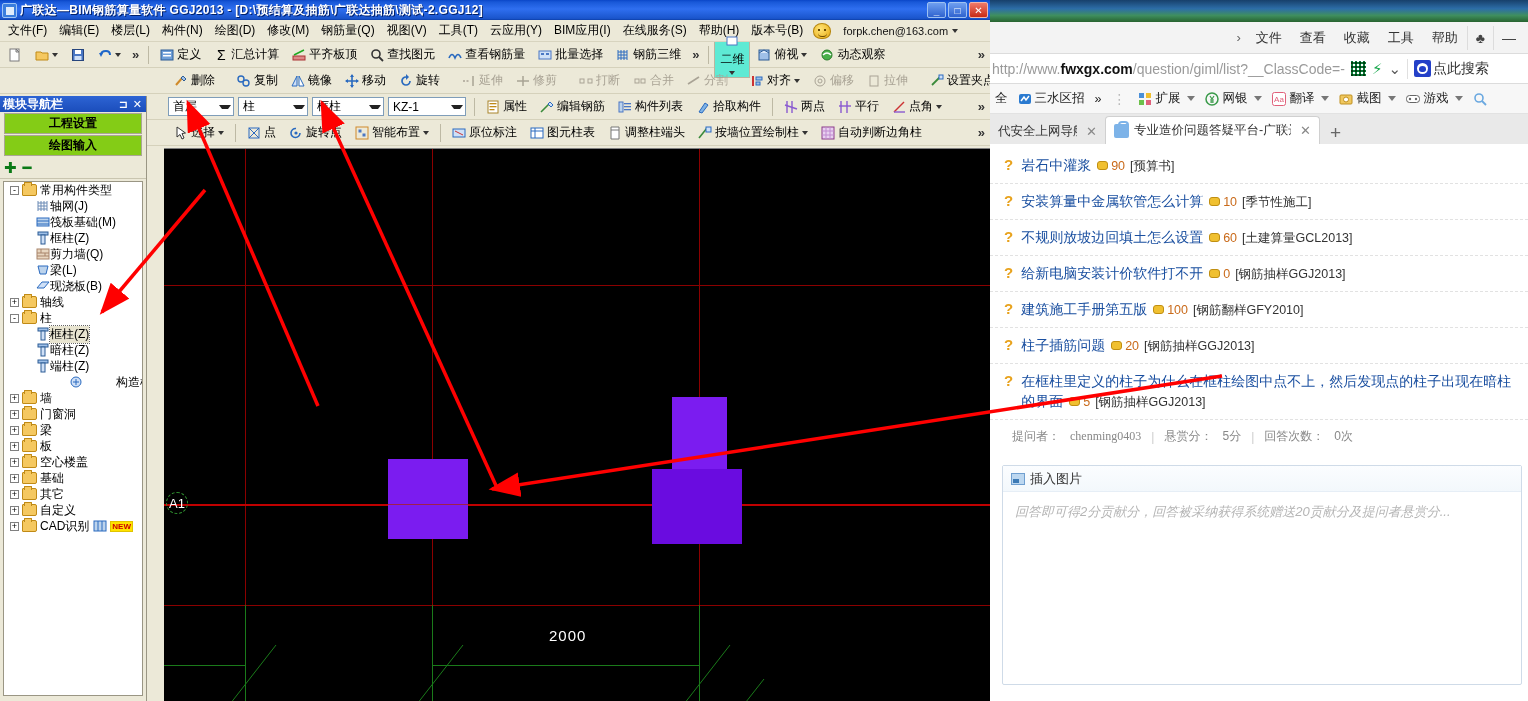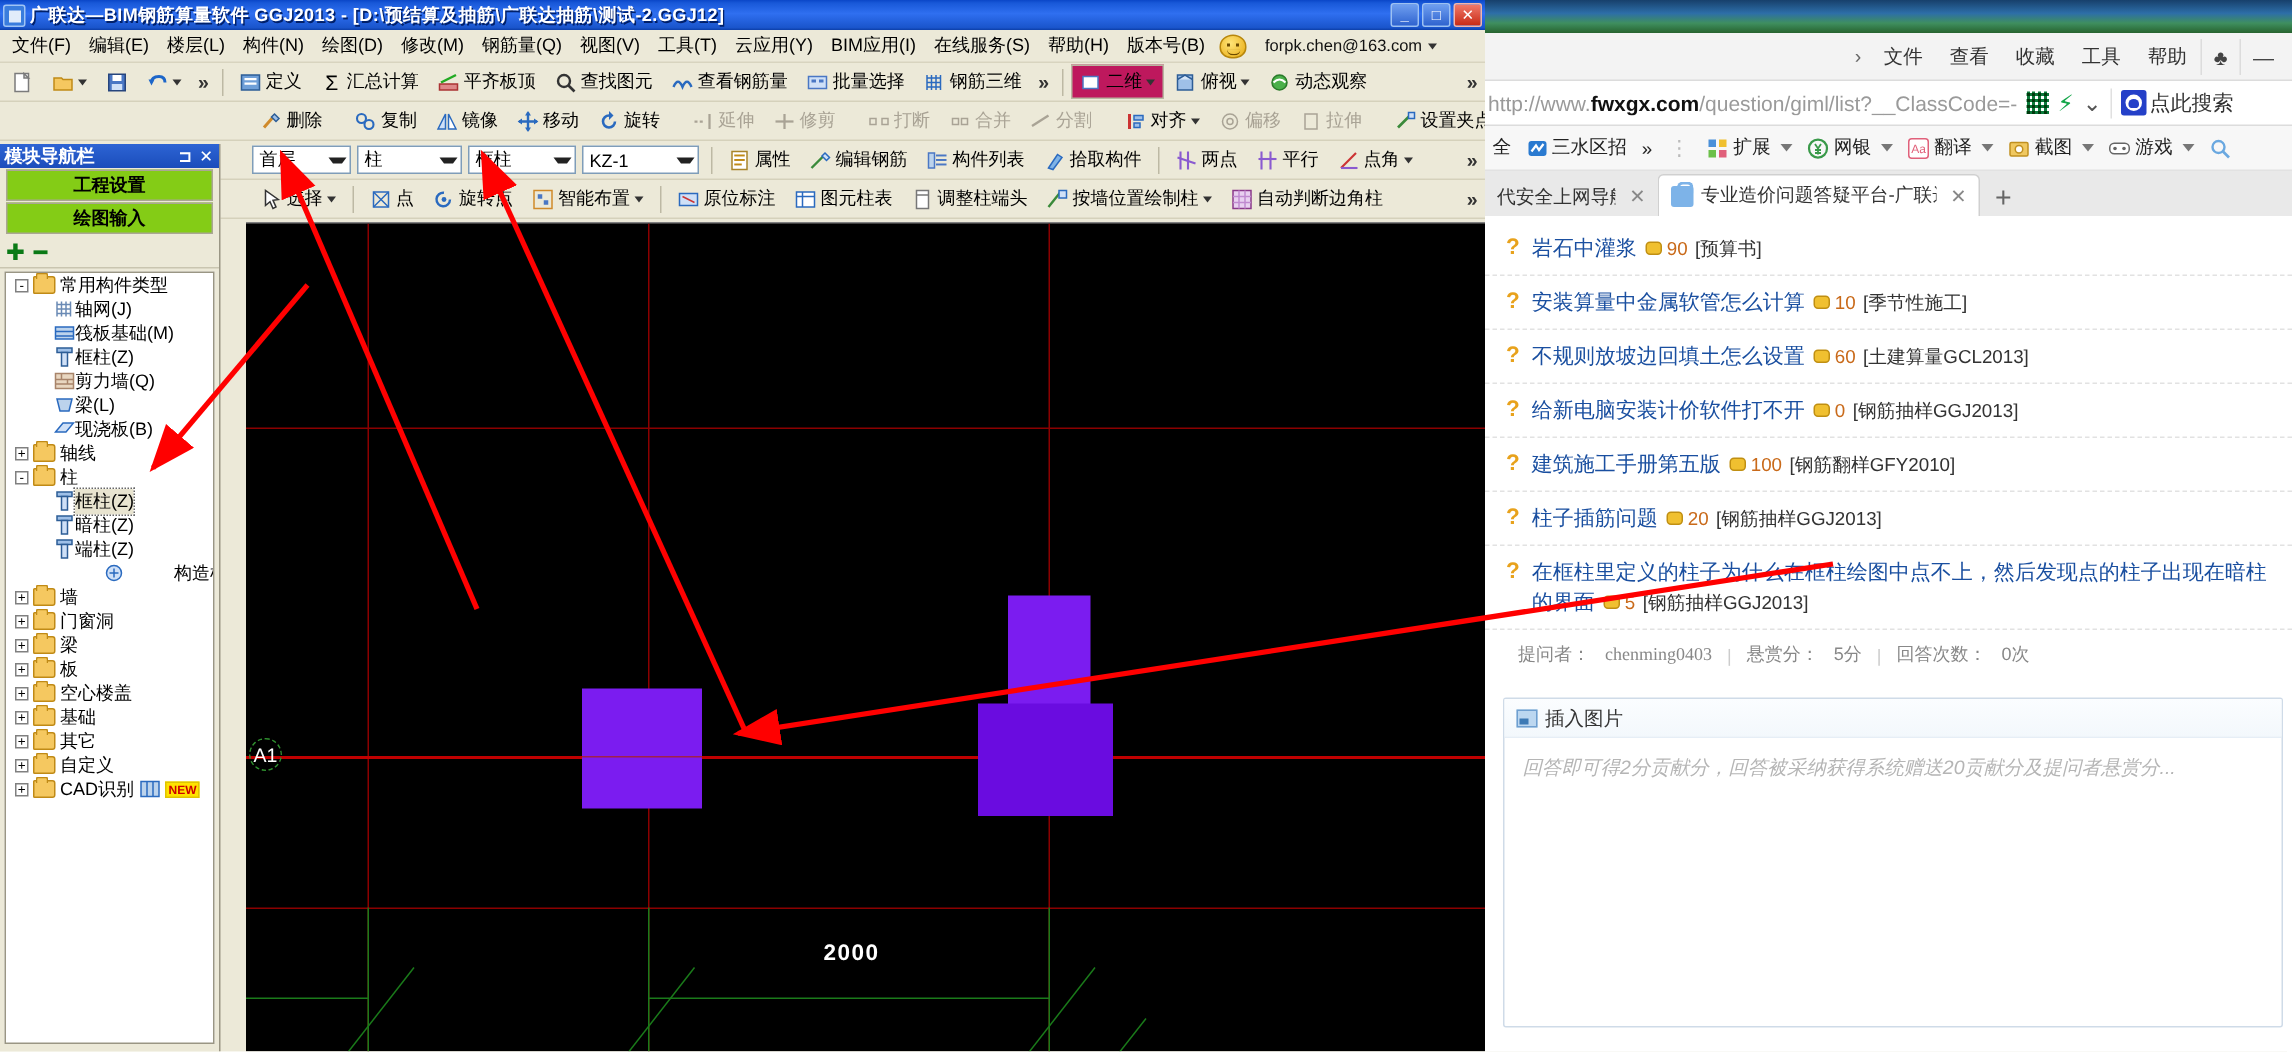--- a/index.html
+++ b/index.html
@@ -122,21 +122,21 @@
     background:#000; overflow:hidden; border-top:1px solid #808080;
   }
   .gl { position:absolute; background:#8b0000; }
   .glg { position:absolute; background:#1a7a1a; }
   .col { position:absolute; background:#7b1cf0; }
   .col-ov { position:absolute; background:#6a0ce0; }
   .axis-lbl {
     position:absolute; width:22px;height:22px;border:1px dashed #2f8f2f;border-radius:50%;
     color:#fff;font-size:13px;display:flex;align-items:center;justify-content:center;
   }
-  .dimtext { position:absolute; color:#fff; font-size:15px; letter-spacing:1px;font-weight:bold; }
+  .dimtext { position:absolute; color:#fff; font-size:15px; letter-spacing:1px; }
 
   
   .arrows { position:absolute; left:0; top:0; width:1528px; height:701px; pointer-events:none; }
 
   
   .browser {
     position:absolute; left:990px; top:0; width:538px; height:701px;
     background:#f2f2f2; overflow:hidden;
   }
   .br-topstrip {
@@ -340,21 +340,21 @@
         <svg class="ic" viewBox="0 0 14 14">
             <g stroke="#2a6abf" stroke-width="1">
               <path d="M2 2v10M5 2v10M8 2v10M11 2v10M2 4h9M2 7h9M2 10h9"></path>
             </g>
           </svg>
         <span>钢筋三维</span>
       </div>
       <div class="chevin">»</div>
       <div class="sep"></div>
 
-      <div class="tbtn" style="border:1px solid #b9b5a0;background:#be185d;">
+      <div class="tbtn" style="border:1px solid #b9b5a0;background:#5eead4;flex-direction:column;">
         <svg class="ic" viewBox="0 0 14 14">
             <rect x="2" y="3" width="10" height="8" fill="#fff" stroke="#4a77c4"></rect>
           </svg>
         <span>二维</span>
         <span class="caret-dn"></span>
       </div>
       <div class="tbtn">
         <svg class="ic" viewBox="0 0 14 14">
             <rect x="2" y="2" width="10" height="10" fill="#9fc0e8" stroke="#2d5d96"></rect>
             <path d="M2 5 L7 2 L12 5" fill="#d7e6f8" stroke="#2d5d96"></path>

